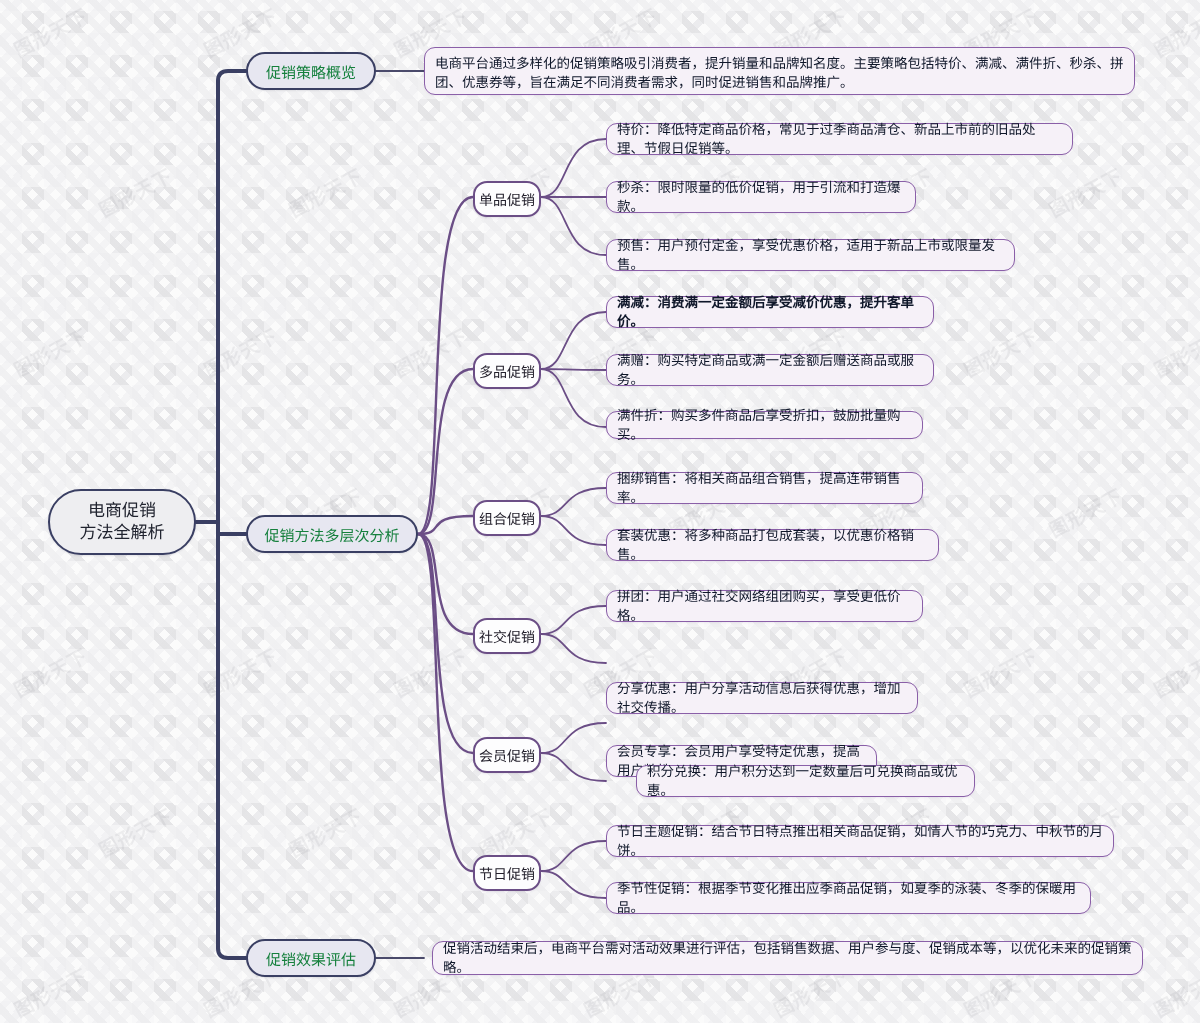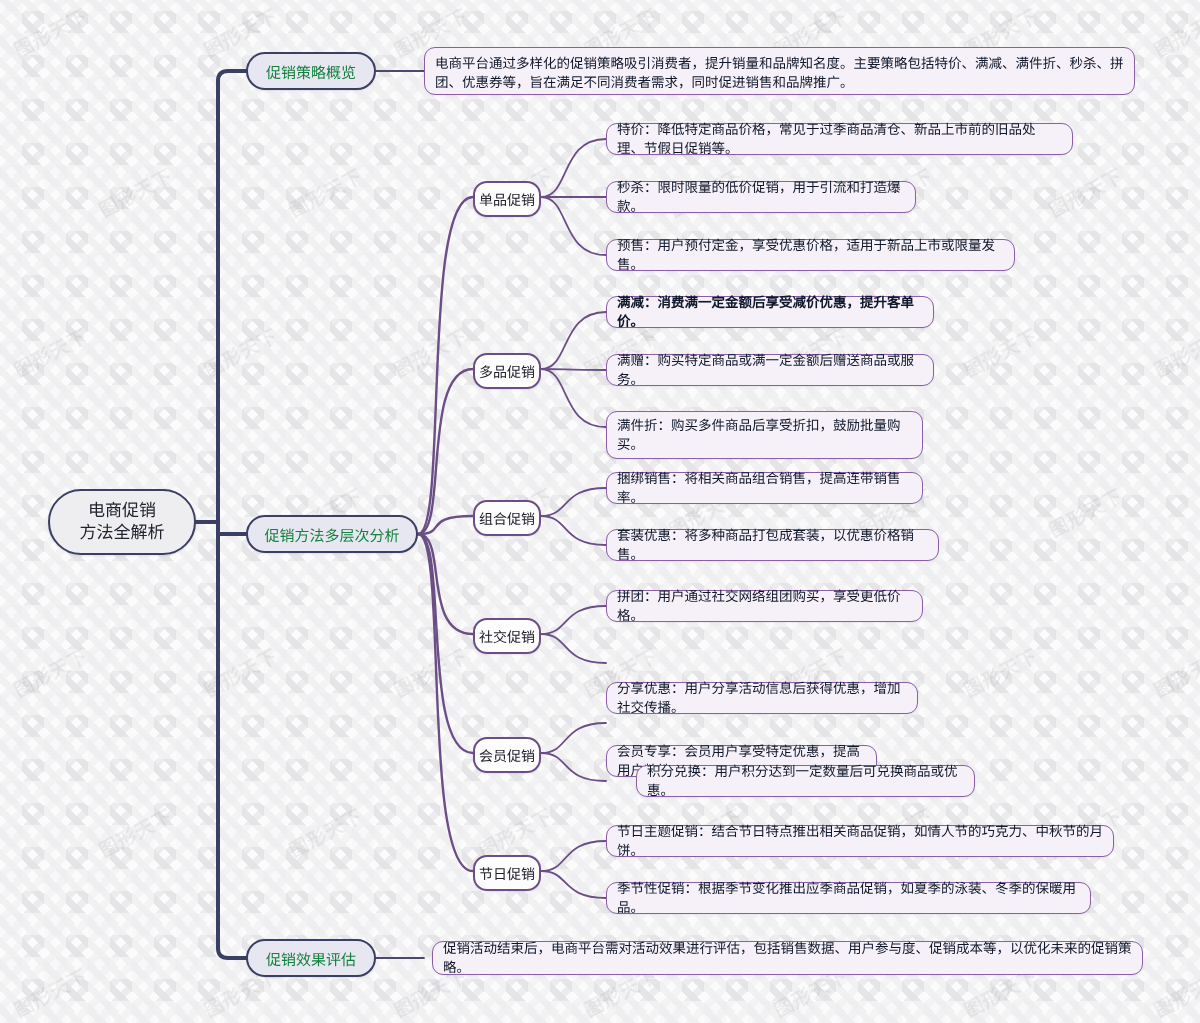--- a/index.html
+++ b/index.html
@@ -253,21 +253,21 @@
     </div>
     <div class="node node-l2" style="left: 473px; top: 353px; width: 68px; height: 32px;">
       <span>多品促销</span>
     </div>
     <div class="node node-leaf" style="left: 606px; top: 296px; width: 328px; height: 32px; font-weight: bold;">
       <span>满减：消费满一定金额后享受减价优惠，提升客单价。</span>
     </div>
     <div class="node node-leaf" style="left: 606px; top: 354px; width: 328px; height: 32px;">
       <span>满赠：购买特定商品或满一定金额后赠送商品或服务。</span>
     </div>
-    <div class="node node-leaf" style="left: 606px; top: 411px; width: 317px; height: 48px;">
+    <div class="node node-leaf" style="left: 606px; top: 411px; width: 317px; height: 28px;">
       <span>满件折：购买多件商品后享受折扣，鼓励批量购买。</span>
     </div>
     <div class="node node-l2" style="left: 473px; top: 500px; width: 68px; height: 32px;">
       <span>组合促销</span>
     </div>
     <div class="node node-leaf" style="left: 606px; top: 472px; width: 317px; height: 32px;">
       <span>捆绑销售：将相关商品组合销售，提高连带销售率。</span>
     </div>
     <div class="node node-leaf" style="left: 606px; top: 529px; width: 333px; height: 32px;">
       <span>套装优惠：将多种商品打包成套装，以优惠价格销售。</span>

